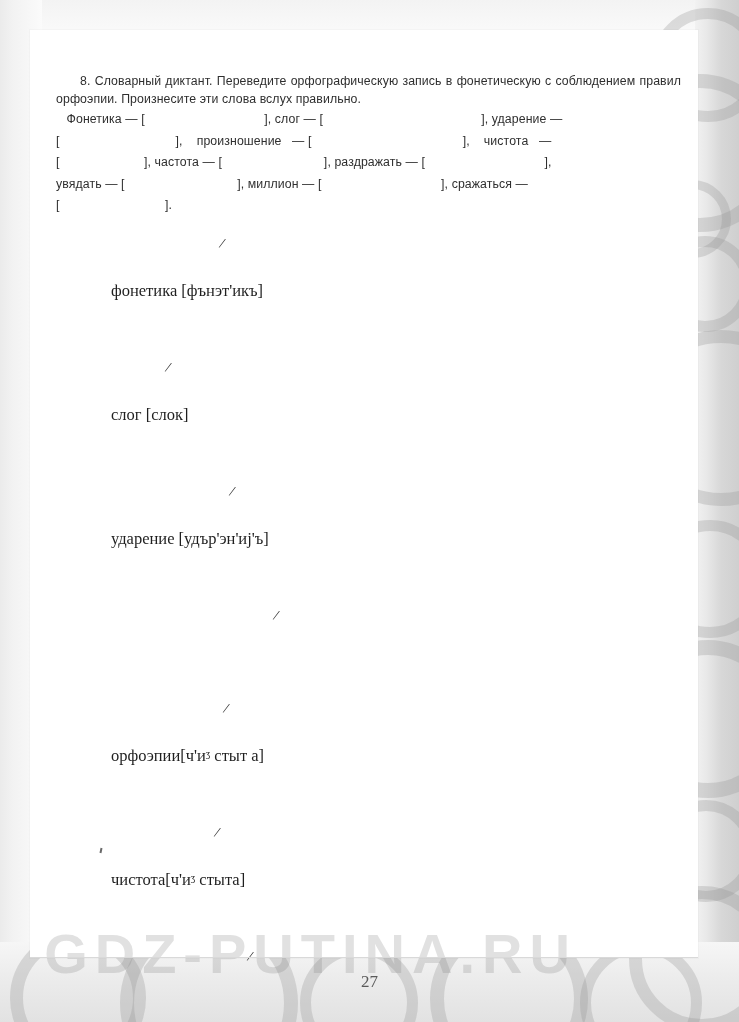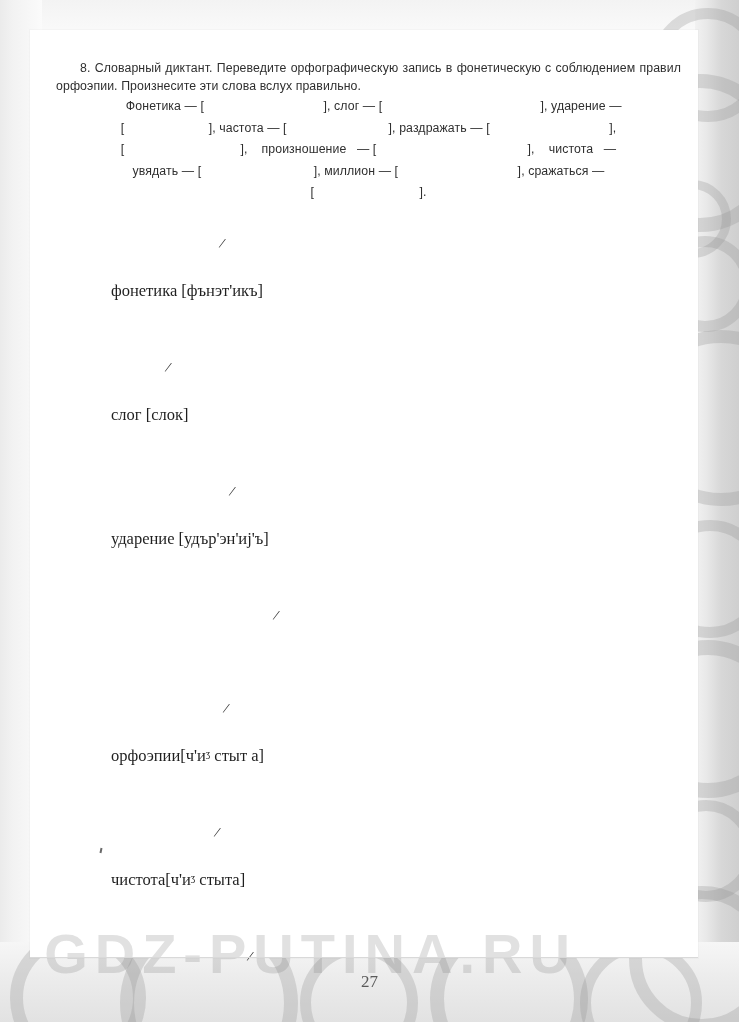--- a/index.html
+++ b/index.html
@@ -96,25 +96,24 @@
     top: 30px;
     width: 625px;
     font-family: "Liberation Sans", sans-serif;
     font-size: 12.3px;
     line-height: 17.5px;
     color: #2f2f2f;
     letter-spacing: 0.1px;
   }
   .exercise .intro {
     text-indent: 24px;
-    margin: 0 0 1px 0;
+    margin: 13px 0 1px 0;
     text-align: justify;
   }
   .exercise .fill-lines {
-    text-align: center;
   }
   .fill-line {
     display: block;
     white-space: pre;
     margin: 0;
     padding: 0;
     line-height: 21.5px;
   }
 
   
@@ -214,22 +213,22 @@
   <div class="orn o11"></div>
   <div class="orn o12"></div>
   <div class="orn o13"></div>
 
   <div class="sheet">
 
     <div class="exercise">
       <p class="intro">8. Словарный диктант. Переведите орфографическую запись в фонетическую с соблюдением правил орфоэпии. Произнесите эти слова вслух правильно.</p>
       <div class="fill-lines">
         <span class="fill-line">   Фонетика — [                                  ], слог — [                                             ], ударение —</span>
+        <span class="fill-line">[                                 ],    произношение   — [                                           ],    чистота   —</span>
         <span class="fill-line">[                        ], частота — [                             ], раздражать — [                                  ],</span>
-        <span class="fill-line">[                                 ],    произношение   — [                                           ],    чистота   —</span>
         <span class="fill-line">увядать — [                                ], миллион — [                                  ], сражаться —</span>
         <span class="fill-line">[                              ].</span>
       </div>
     </div>
 
     <div class="answers">
       <div class="answer">
         <span>фонетика [фънэт'икъ]</span>
         <span class="stress" style="left:168px; top:-8px;">/</span>
       </div>

